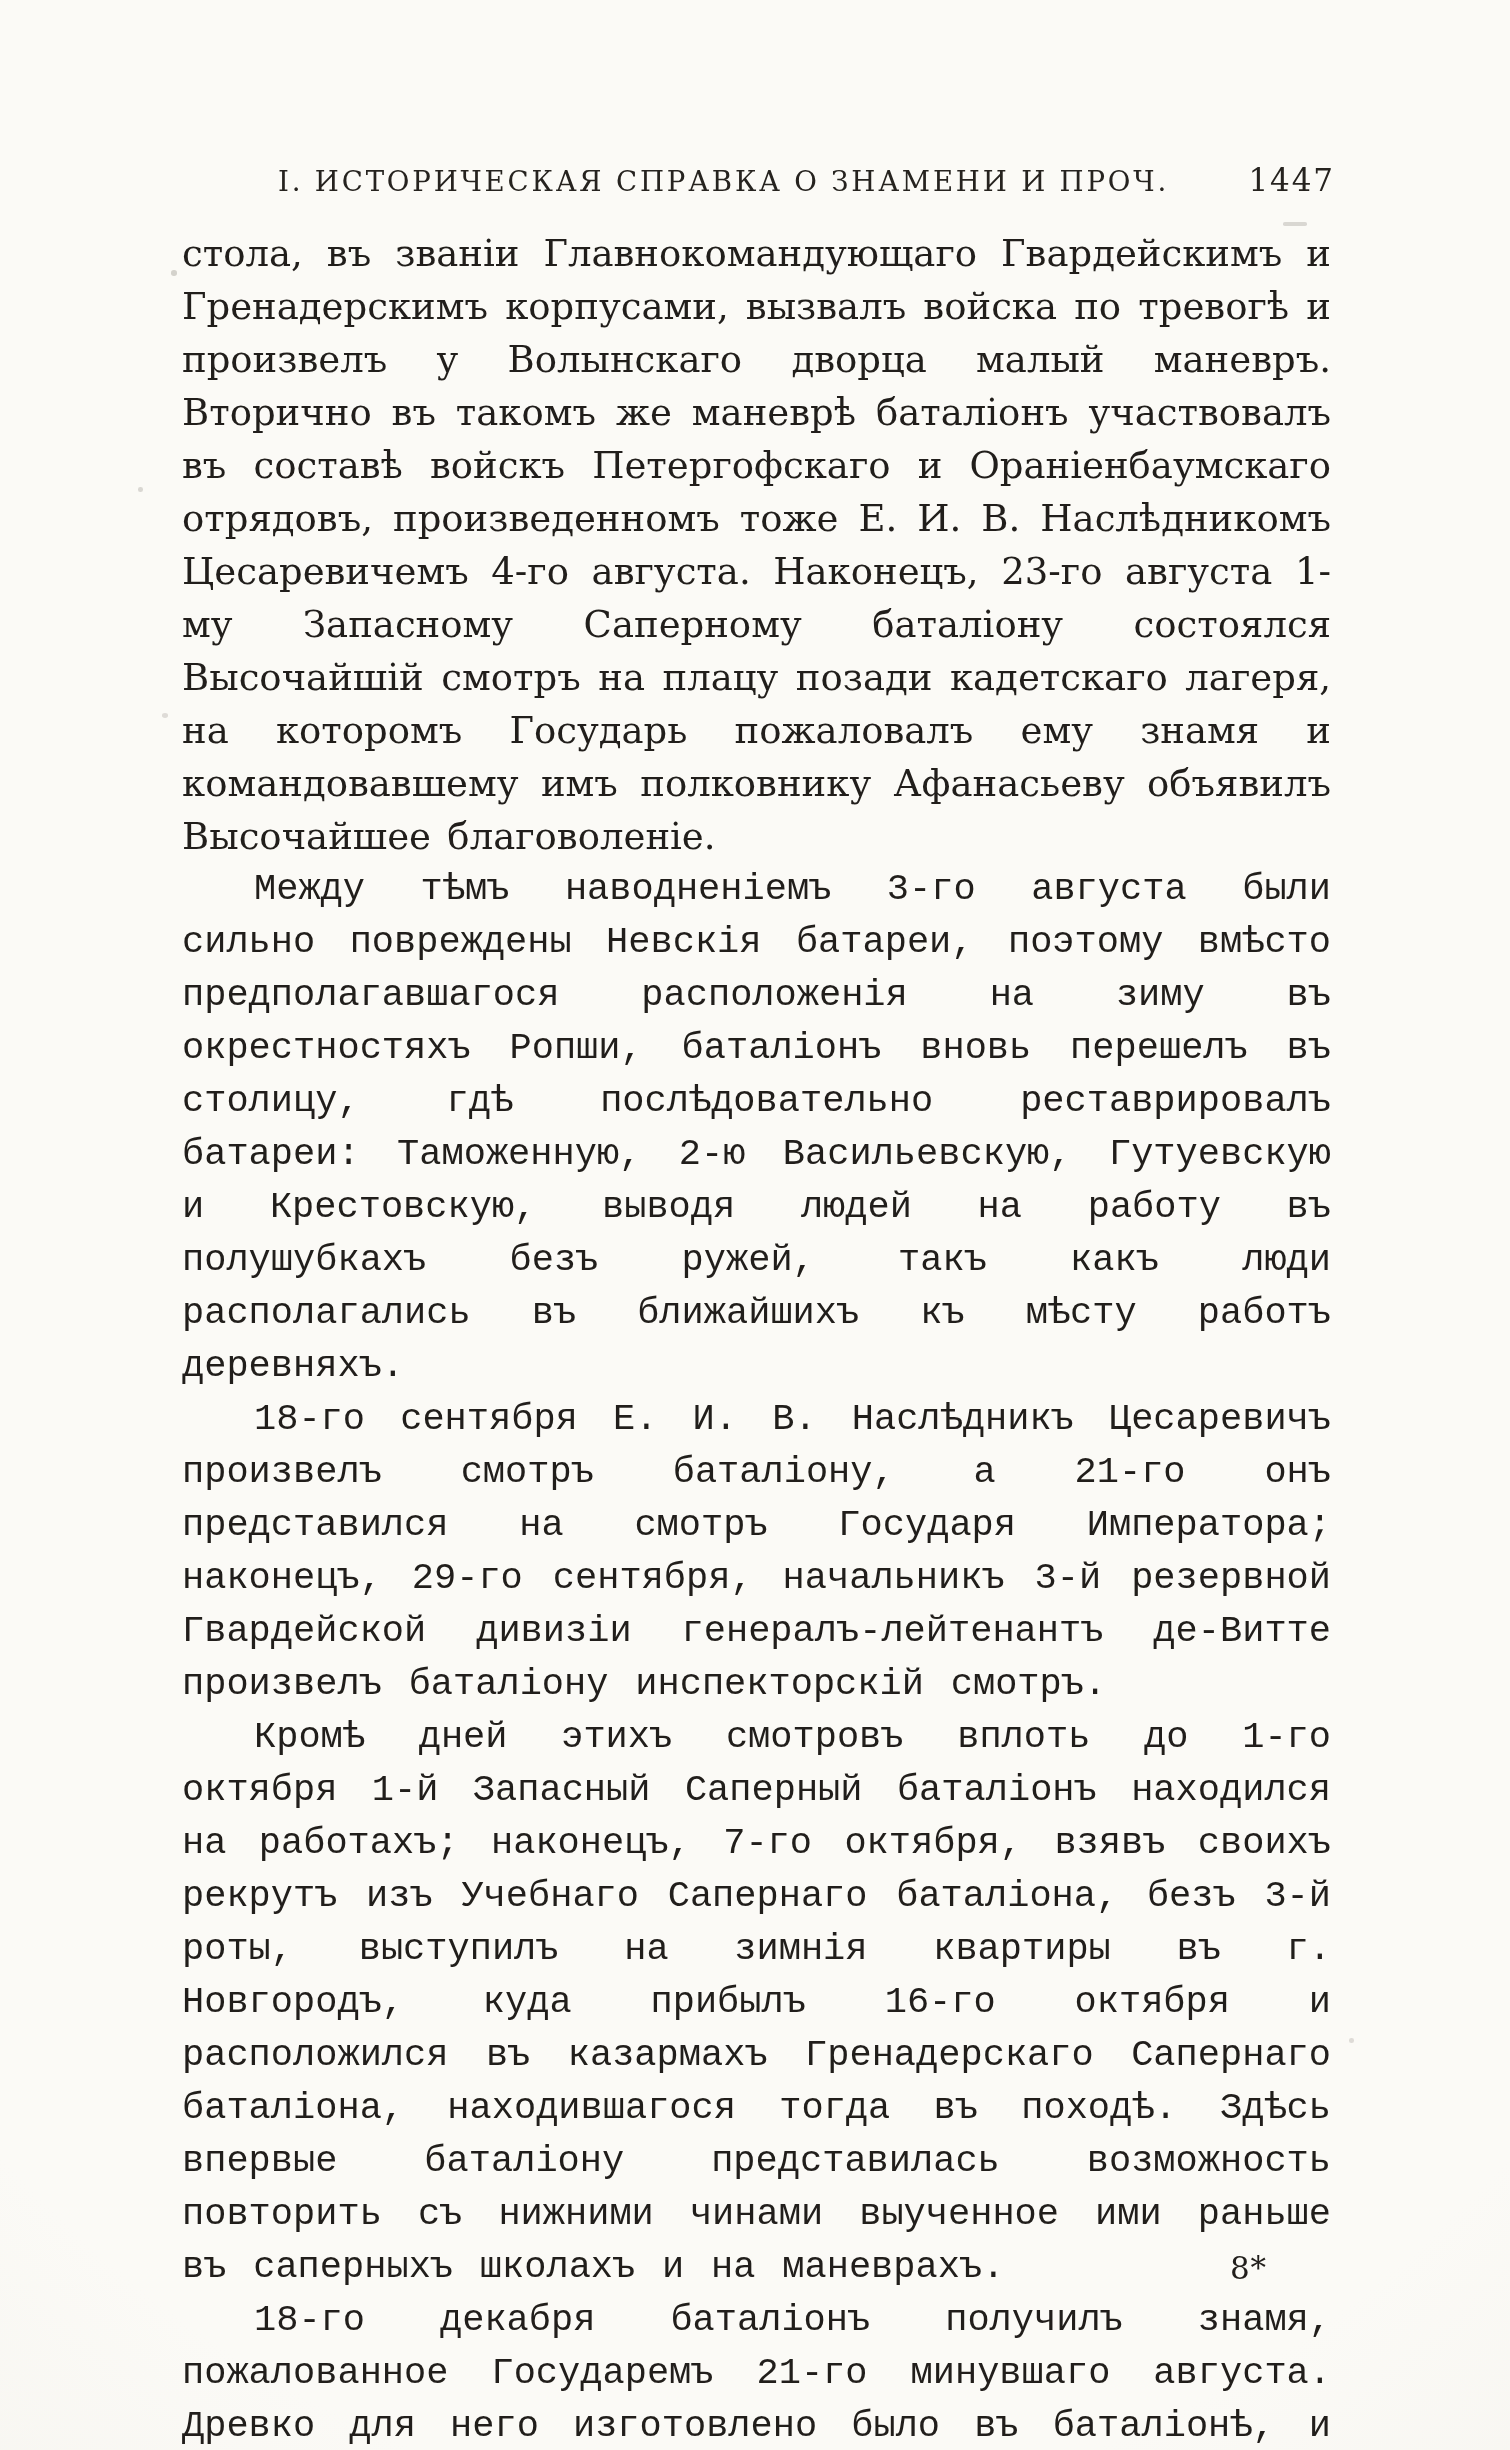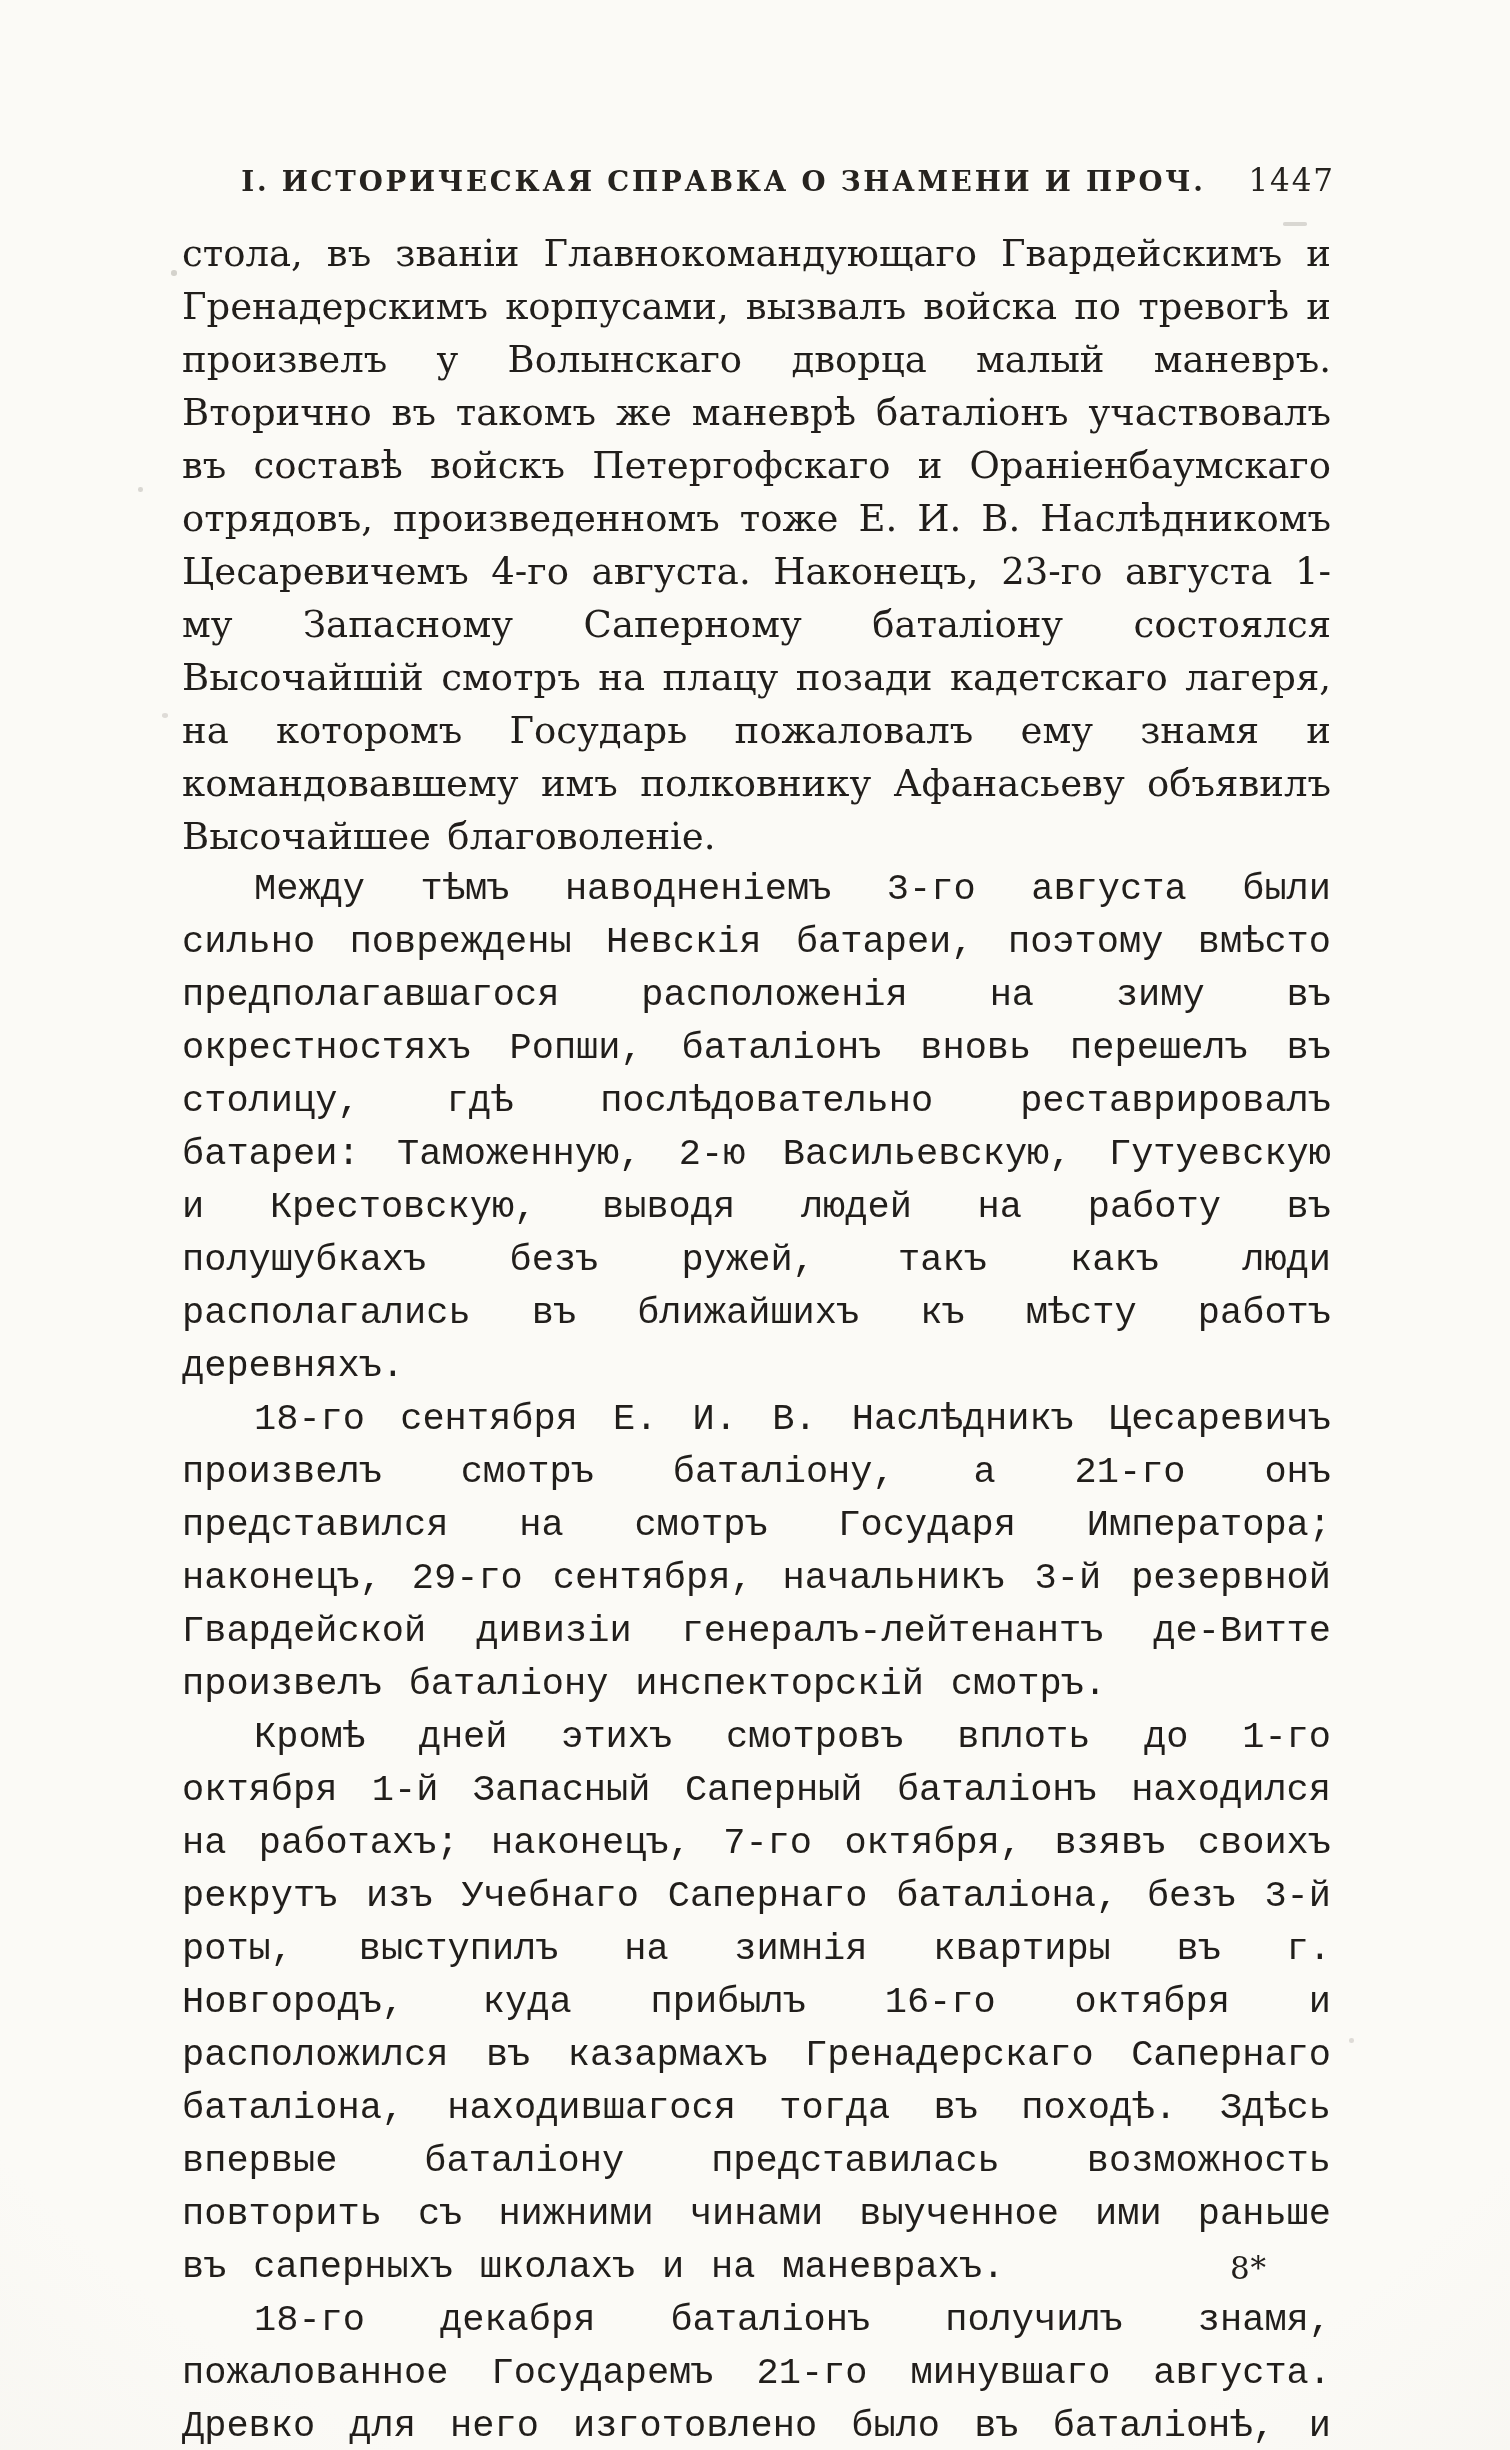--- a/index.html
+++ b/index.html
@@ -34,21 +34,20 @@
     height:40px;
     text-align:center;
     font-size:27.6px;
     letter-spacing:2.8px;
     white-space:nowrap;
     color:#26231f;
   }
   .running-title{
     display:inline-block;
     padding-right:66px; 
-    font-weight:bold;
   }
   .page-number{
     position:absolute;
     right:-3.7px;
     top:-2.8px;
     font-size:31px;
     letter-spacing:1.8px;
     text-align:right;
   }
   .body-text{

